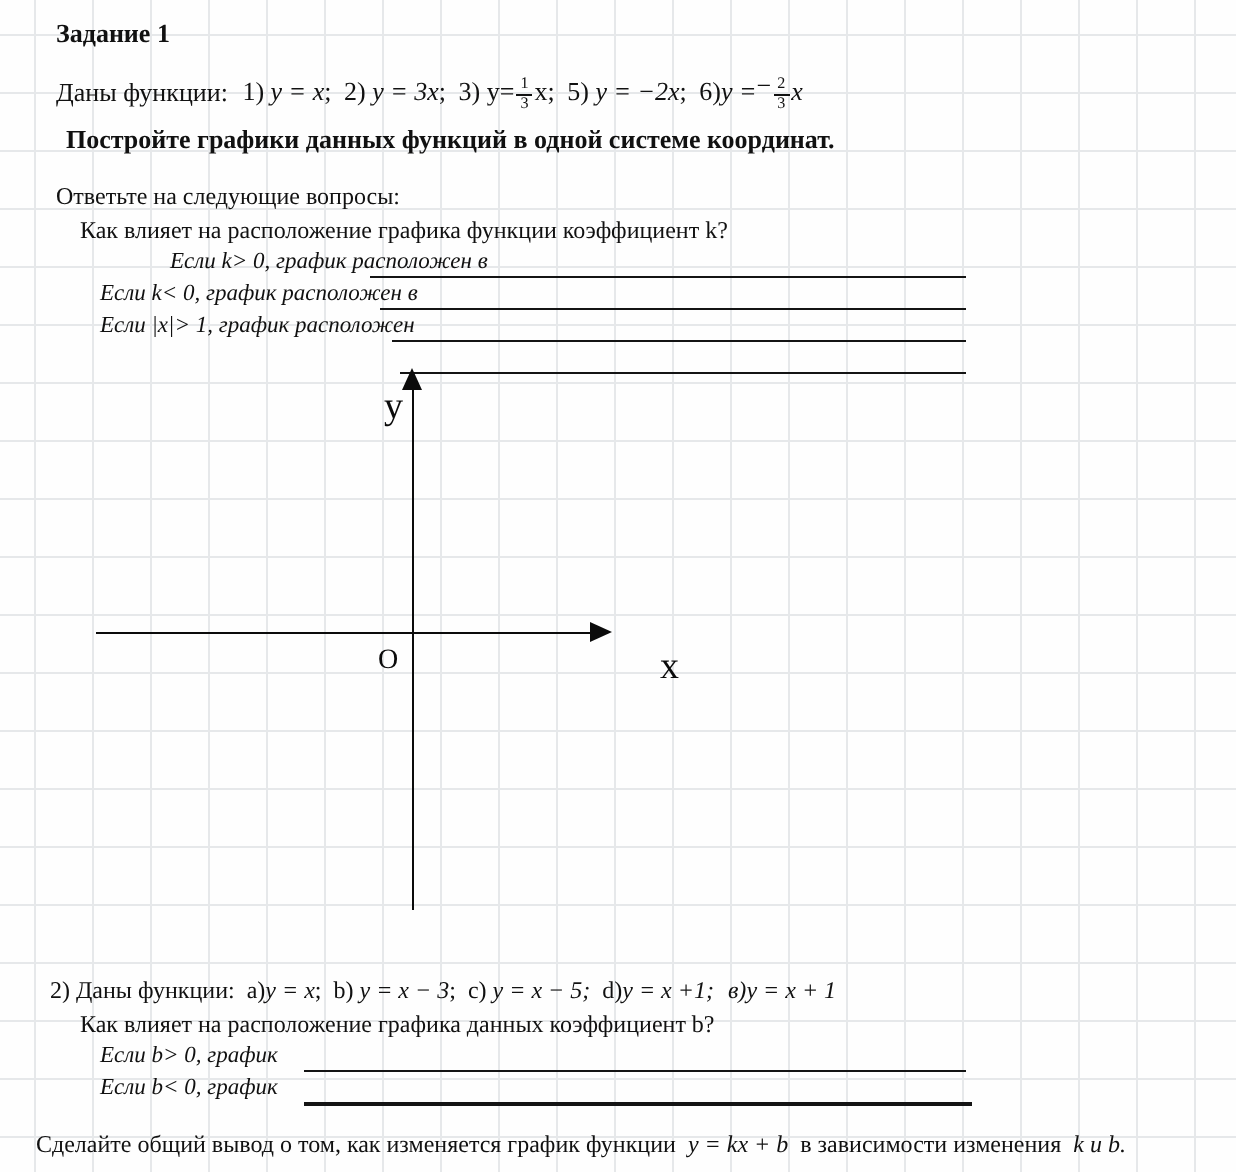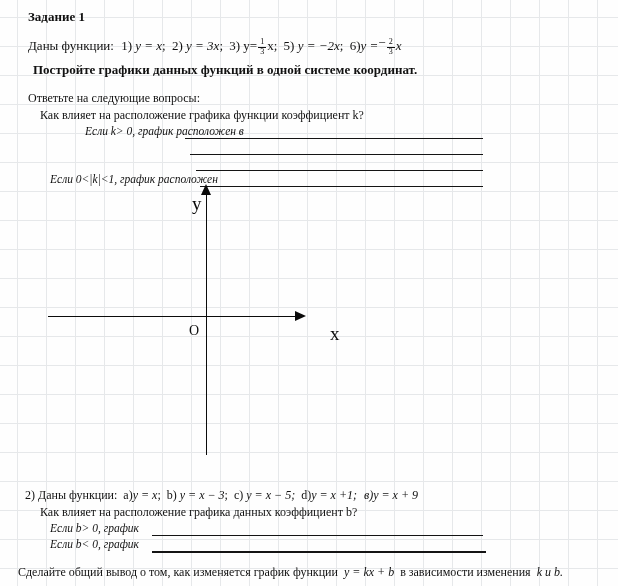--- a/index.html
+++ b/index.html
@@ -127,25 +127,26 @@
 
   <div class="tx s12" style="left:28px; top:92px;">Ответьте на следующие вопросы:</div>
 
   <div class="tx s13 bold" style="left:33px; top:63px;">Постройте графики данных функций в одной системе координат.</div>
 
   <div class="tx s12" style="left:40px; top:109px;">Как влияет на расположение графика функции коэффициент k?</div>
 
   <div class="tx s11p5 ital" style="left:50px; top:126px;margin-left:35px;">Если k&gt; 0, график расположен в</div>
   <div class="rule" style="left:185px; top:138px; width:298px;"></div>
 
+  <div class="tx s11p5 ital" style="left:50px; top:142px;">Если k&lt; 0, график расположен в</div>
   <div class="rule" style="left:190px; top:154px; width:293px;"></div>
 
+  <div class="tx s11p5 ital" style="left:50px; top:158px;">Если |x|&gt; 1, график расположен</div>
   <div class="rule" style="left:196px; top:170px; width:287px;"></div>
 
-  <div class="tx s11p5 ital" style="left:50px; top:174px;">Если 0&lt;|k|&lt;1, график расположен</div>
   <div class="rule" style="left:200px; top:186px; width:283px;"></div>
 
   <div>
 
     <div class="axis-h" style="left:48px; top:316px; width:248px;"></div>
     <div class="arrow-right" style="left:295px; top:311px;"></div>
 
     <div class="axis-v" style="left:206px; top:194px; height:261px;"></div>
     <div class="arrow-up" style="left:201px; top:184px;"></div>
 
@@ -165,21 +166,21 @@
       <span class="mathvar">y = x − 3</span><span>;</span>
     </span>
     <span style="padding-left:3px;">
       <span>c)</span>
       <span class="mathvar">y = x − 5;</span>
     </span>
     <span style="padding-left:3px;">
       <span>d)</span><span class="mathvar">y = x +1;</span>
     </span>
     <span style="padding-left:4px;">
-      <span class="ital">в)</span><span class="mathvar">y = x + 9</span>
+      <span class="ital">в)</span><span class="mathvar">y = x + 1</span>
     </span>
   </div>
 
   <div class="tx s12" style="left:40px; top:506px;">Как влияет на расположение графика данных коэффициент b?</div>
 
   <div class="tx s11p5 ital" style="left:50px; top:523px;">Если b&gt; 0, график</div>
   <div class="rule" style="left:152px; top:535px; width:331px;"></div>
 
   <div class="tx s11p5 ital" style="left:50px; top:539px;">Если b&lt; 0, график</div>
   <div class="rule thick" style="left:152px; top:551px; width:334px;"></div>

